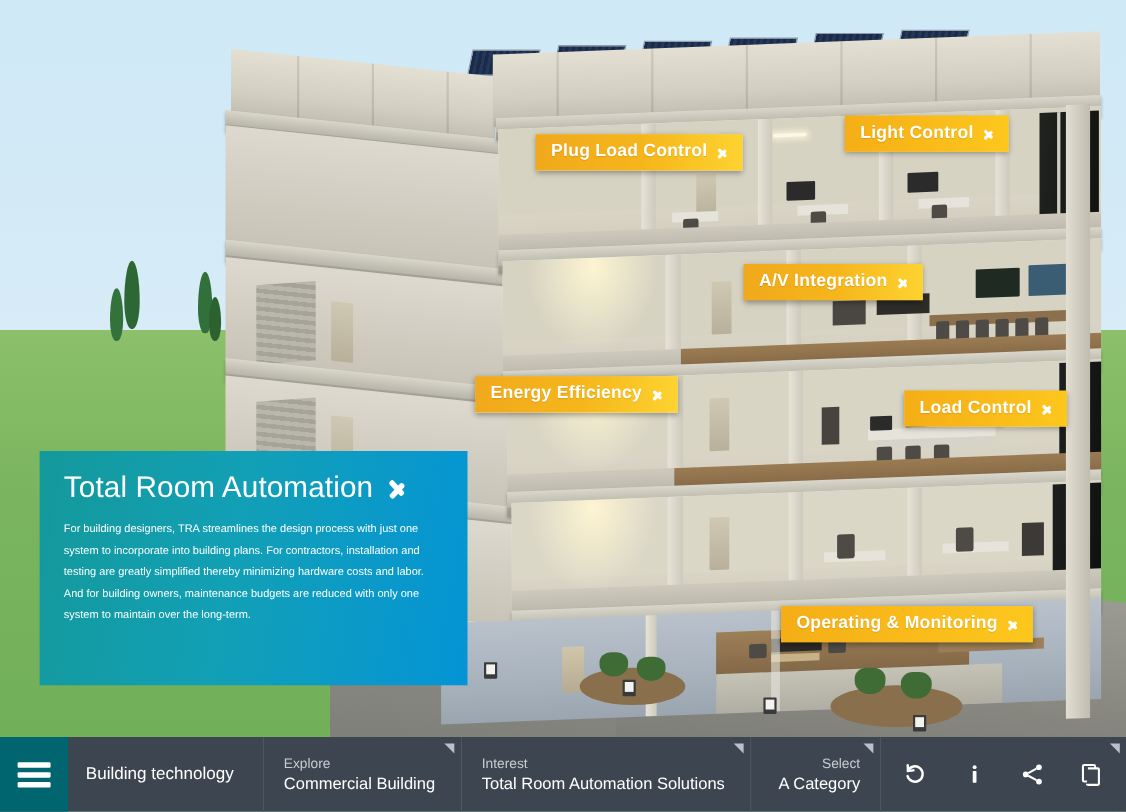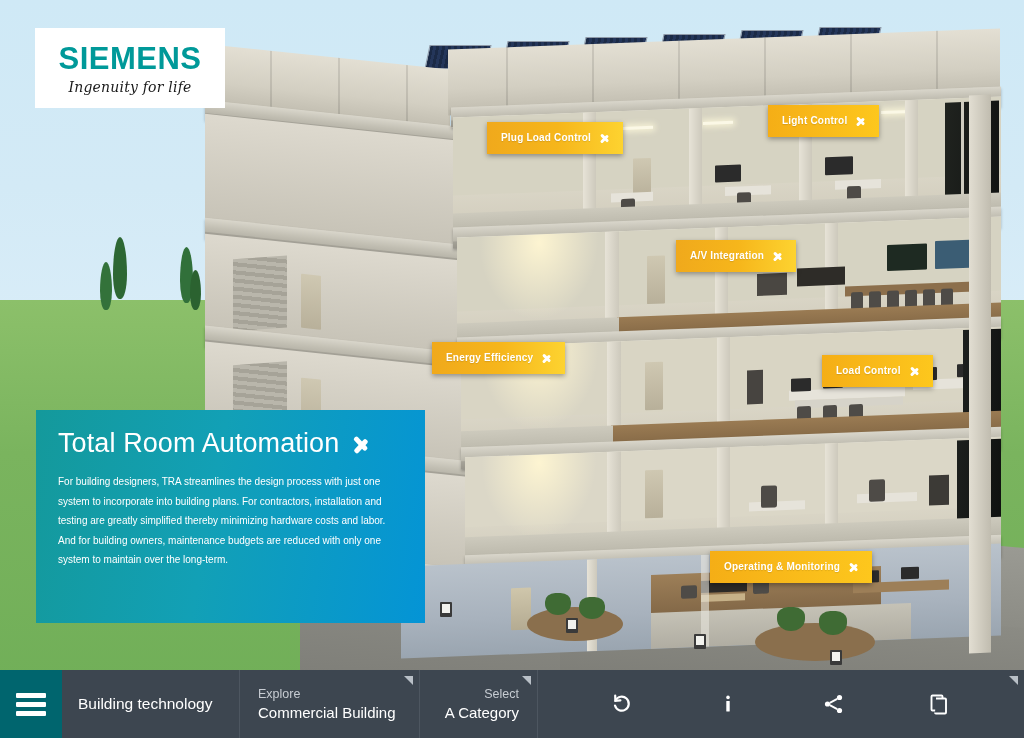--- a/index.html
+++ b/index.html
@@ -79,21 +79,21 @@
   }
   .parapet .seam { position:absolute; top:0; bottom:0; width:2px; background:rgba(0,0,0,.10); }
   .planter { position:absolute; background:#8a6f4d; border-radius:50%; }
   .shrub { position:absolute; background:#3f6b34; border-radius:40% 40% 50% 50%; }
 
   
   .hotspot {
     position:absolute; display:flex; align-items:center; gap:9px;
     padding:7px 12px 8px 14px;
     background:linear-gradient(90deg,#f0a91c 0%, #f6b61b 52%, #fdd330 100%);
-    color:#fff; font-weight:bold; font-size:10px; letter-spacing:.2px;
+    color:#fff; font-weight:bold; font-size:16px; letter-spacing:.2px;
     box-shadow:0 2px 5px rgba(0,0,0,.35); cursor:pointer; white-space:nowrap;
     text-shadow:0 1px 1px rgba(0,0,0,.12);
   }
   .hotspot.flat { background:linear-gradient(90deg,#f5ae16 0%, #fdc71d 100%); }
   .chev { display:inline-block; width:11px; height:17px; position:relative; flex:0 0 auto; }
   .chev:before, .chev:after {
     content:""; position:absolute; left:1px; width:10px; height:3.2px;
     background:#fff; border-radius:2px;
   }
   .chev:before { top:4px; transform:rotate(45deg); transform-origin:left center; }
@@ -356,24 +356,20 @@
     <div class="planter" style="left:550px; top:588px; width:120px; height:38px;"></div>
     <div class="shrub" style="left:572px; top:572px; width:28px; height:24px;"></div>
     <div class="shrub" style="left:614px; top:576px; width:28px; height:24px;"></div>
   </div>
 
   <div class="lamp" style="left:440px; top:602px;"></div>
   <div class="lamp" style="left:566px; top:618px;"></div>
   <div class="lamp" style="left:694px; top:634px;"></div>
   <div class="lamp" style="left:830px; top:650px;"></div>
 
-  <div class="logo">
-    <div class="wordmark">SIEMENS</div>
-    <div class="tagline">Ingenuity for life</div>
-  </div>
 
   <div class="hotspot" style="left:487px; top:122px;">
     <span>Plug Load Control</span>
     <span class="chev"></span>
   </div>
 
   <div class="hotspot flat" style="left:768px; top:105px;">
     <span>Light Control</span>
     <span class="chev"></span>
   </div>
@@ -420,20 +416,25 @@
     <div class="navseg title" style="width:178px;">
       <div class="single">Building technology</div>
     </div>
 
     <div class="navseg" style="width:180px;">
       <div class="lbl">Explore</div>
       <div class="val">Commercial Building</div>
       <span class="corner"></span>
     </div>
 
+    <div class="navseg" style="width:263px;">
+      <div class="lbl">Interest</div>
+      <div class="val">Total Room Automation Solutions</div>
+      <span class="corner"></span>
+    </div>
 
     <div class="navseg" style="width:118px;align-items:flex-end;">
       <div class="lbl">Select</div>
       <div class="val">A Category</div>
       <span class="corner"></span>
     </div>
 
     <div class="navicons">
       <span class="corner"></span>
 

